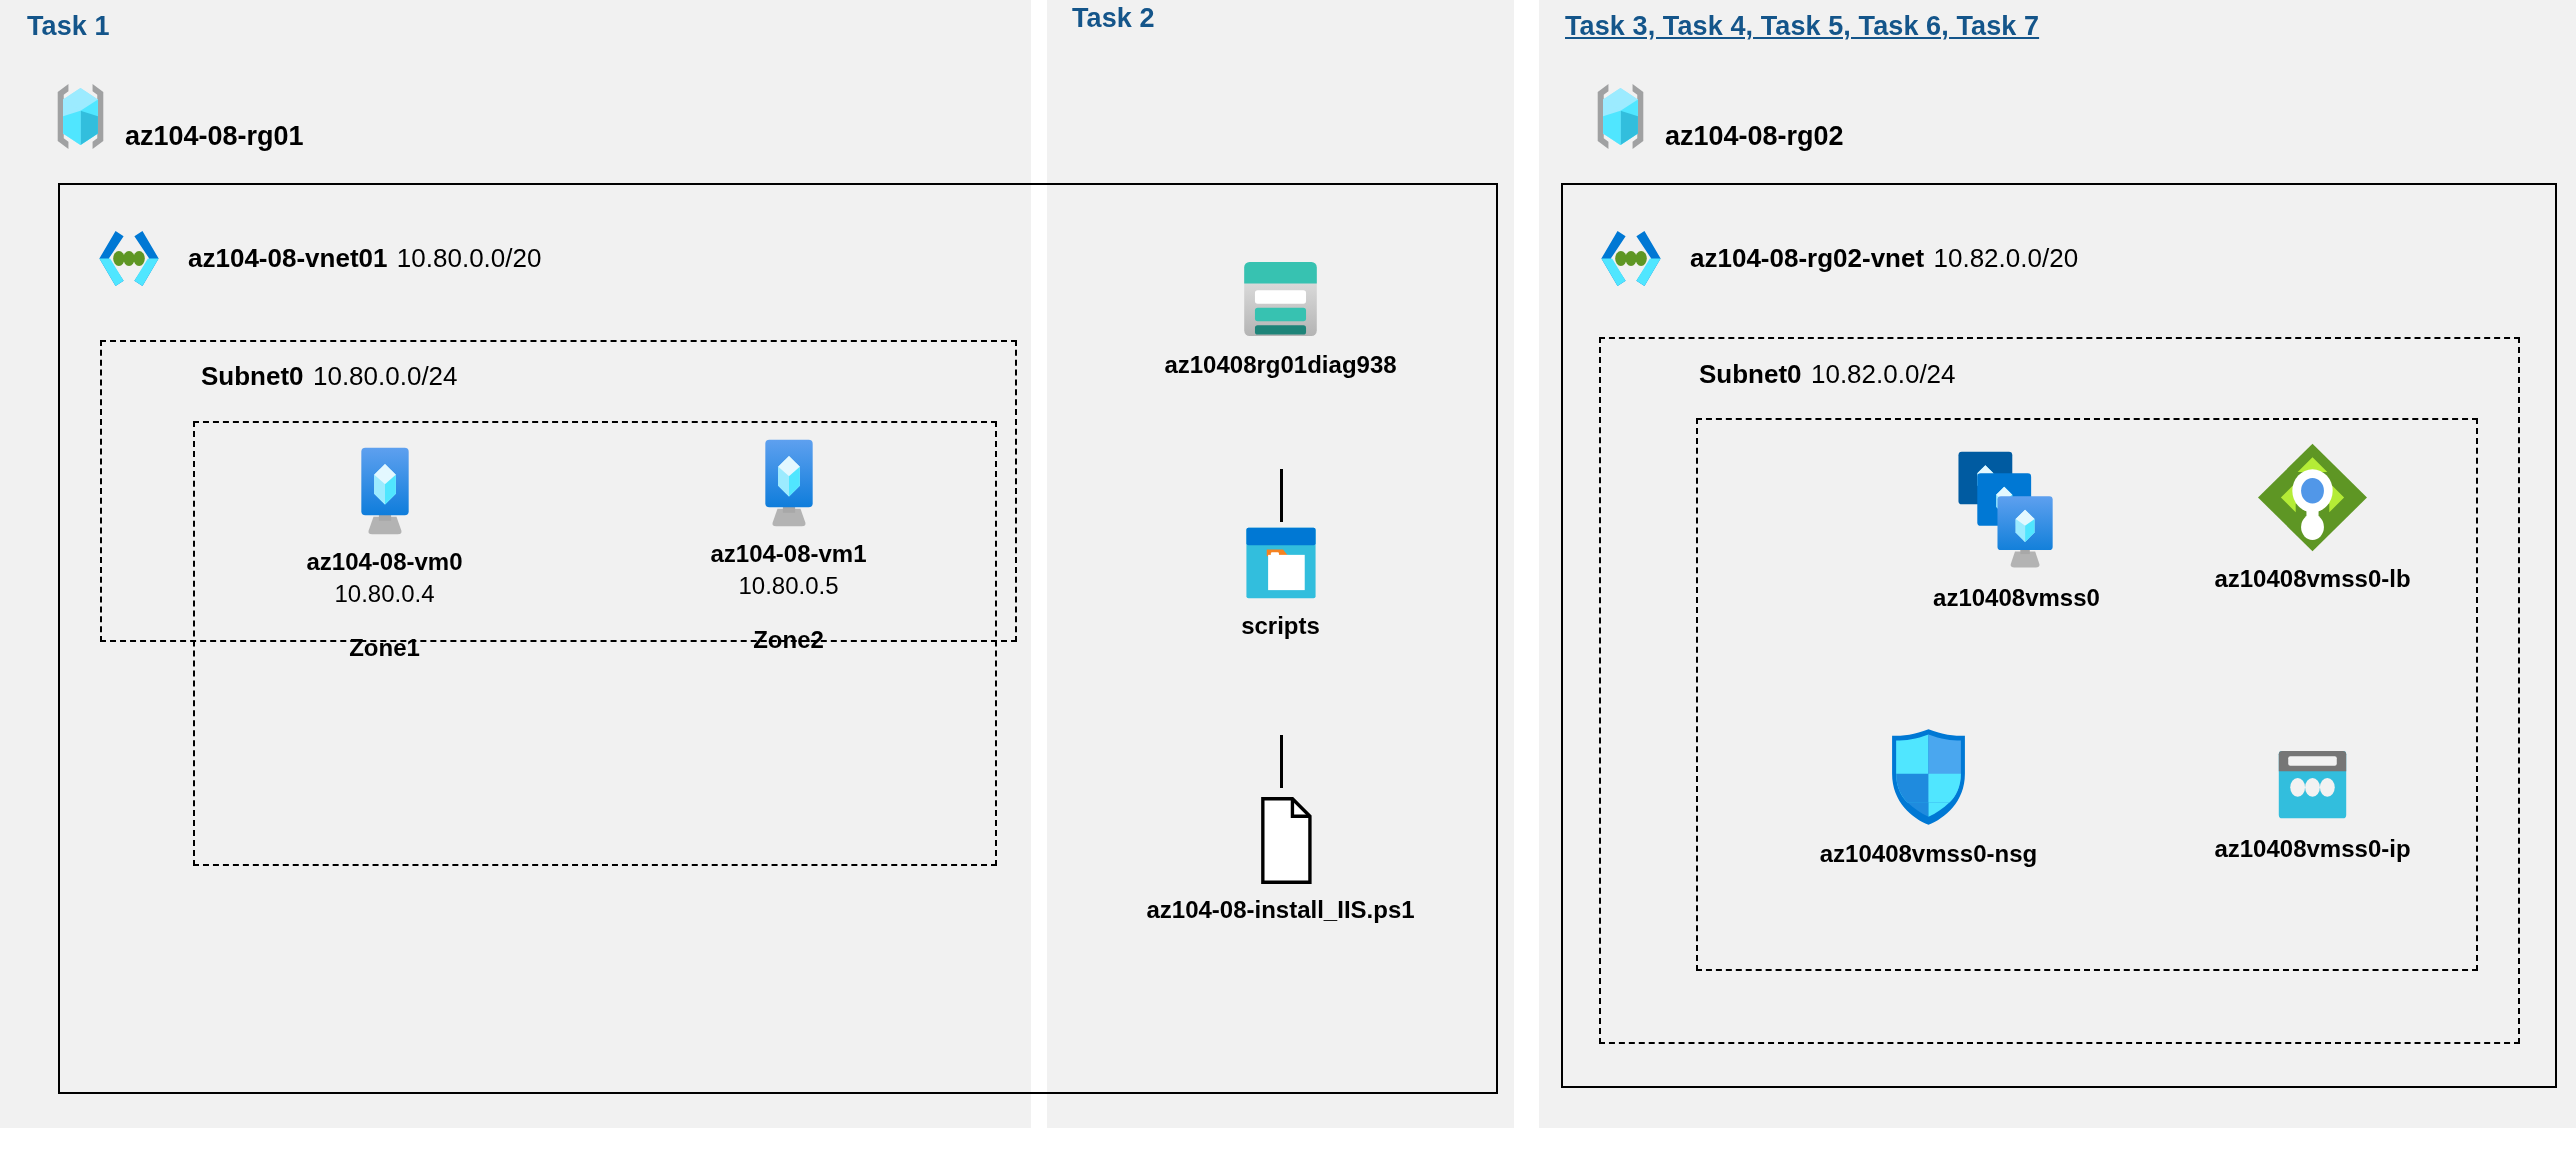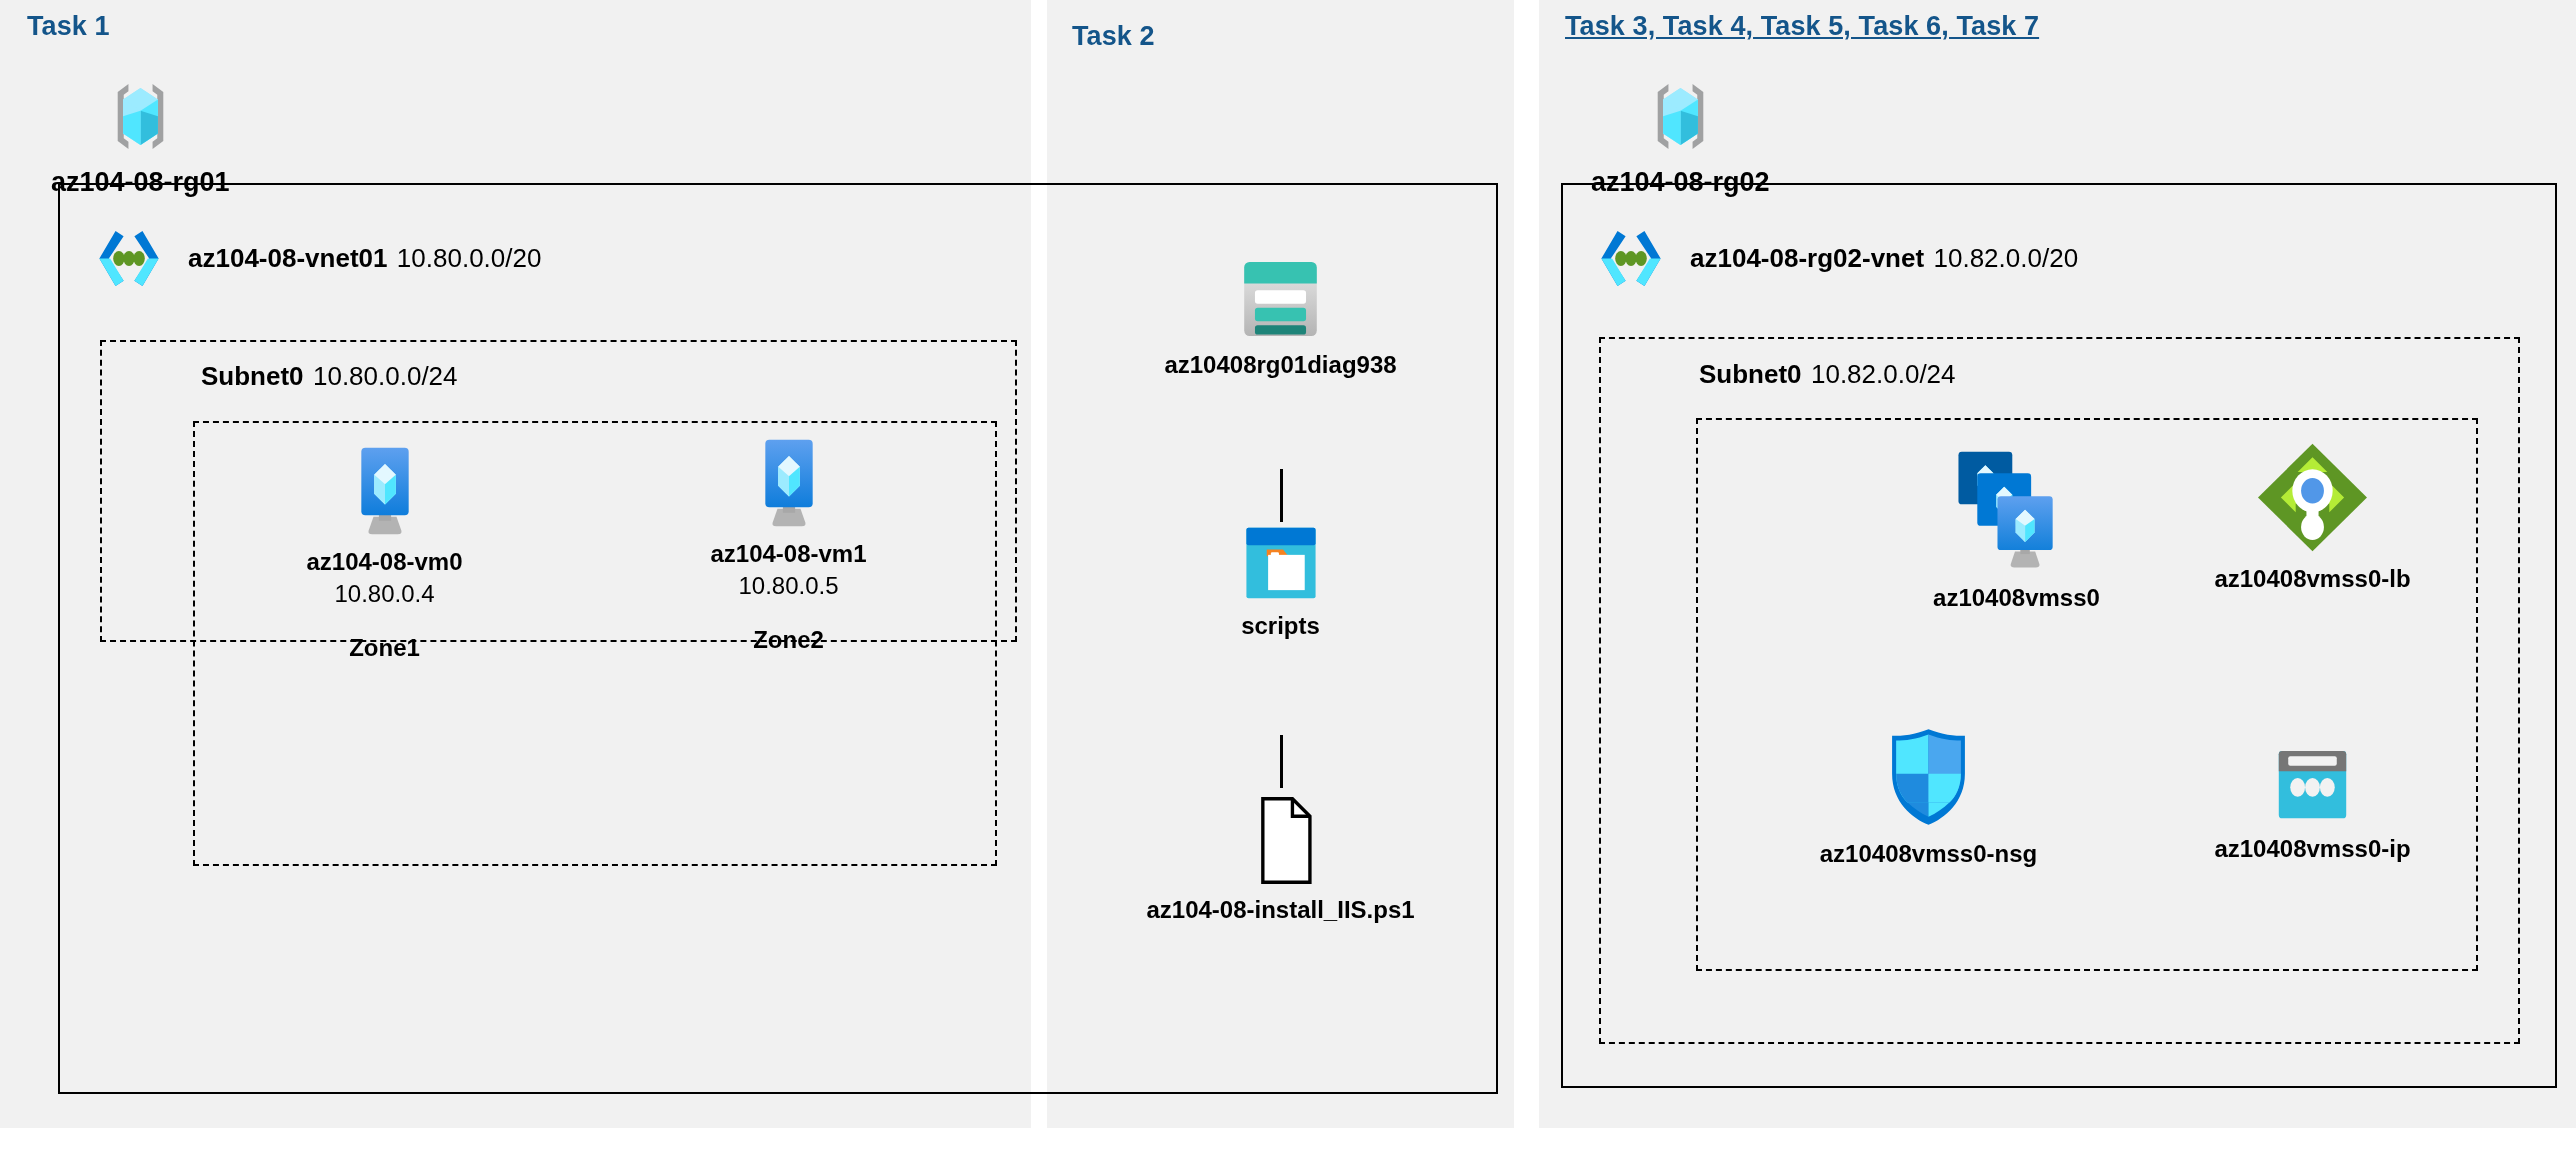--- a/index.html
+++ b/index.html
@@ -7,21 +7,21 @@
   body{font-family:"Liberation Sans",sans-serif;}
   #stage{position:relative;width:2576px;height:1128px;background:#ffffff;overflow:hidden;}
 
   .panel{position:absolute;background:#f1f1f1;}
 
   .task-header{position:absolute;color:#14558a;font-weight:bold;font-size:27px;letter-spacing:0.1px;white-space:nowrap;}
 
   .solid-box{position:absolute;border:2.7px solid #000000;background:transparent;box-sizing:border-box;}
   .dashed-box{position:absolute;border:2.7px dashed #000000;background:transparent;box-sizing:border-box;}
 
-  .rg-row{position:absolute;display:flex;align-items:center;gap:15px;flex-direction:column;}
+  .rg-row{position:absolute;display:flex;align-items:flex-end;gap:15px;}
   .rg-label{font-size:27px;font-weight:bold;color:#000;white-space:nowrap;}
 
   .vnet-row{position:absolute;display:flex;align-items:center;gap:24px;}
   .vnet-name{font-size:26px;font-weight:bold;color:#000;white-space:nowrap;}
   .vnet-cidr{font-size:26px;font-weight:normal;color:#000;white-space:nowrap;margin-left:9.4px;}
 
   .subnet-row{position:absolute;white-space:nowrap;}
   .subnet-name{font-size:26px;font-weight:bold;color:#000;}
   .subnet-cidr{font-size:26px;font-weight:normal;color:#000;margin-left:9.4px;}
 
@@ -38,21 +38,21 @@
 </head>
 <body>
 
 <div id="stage">
 
   <div class="panel" style="left:0px;top:0px;width:1031px;height:1146px;"></div>
   <div class="panel" style="left:1047px;top:0px;width:467px;height:1146px;"></div>
   <div class="panel" style="left:1539px;top:0px;width:1037px;height:1146px;"></div>
 
   <div class="task-header" style="left:27px;top:10.8px;">Task 1</div>
-  <div class="task-header" style="left:1072px;top:21px;">Task 2</div>
+  <div class="task-header" style="left:1072px;top:3px;">Task 2</div>
   <div class="task-header" style="left:1565px;top:10.8px;text-decoration:underline;">Task 3, Task 4, Task 5, Task 6, Task 7</div>
 
   <div class="rg-row" style="left:51px;top:81px;">
     <span>
       <svg width="59" height="71" viewBox="0 0 88 105">
         <path d="M26 4 L10 16 L10 89 L26 101 L26 90 L19 85 L19 20 L26 15 Z" fill="#a0a1a2"></path>
         <path d="M62 4 L78 16 L78 89 L62 101 L62 90 L69 85 L69 20 L62 15 Z" fill="#a0a1a2"></path>
         <path d="M44 10 L70 27 L70 78 L44 95 L18 78 L18 27 Z" fill="#9cebff"></path>
         <path d="M44 10 L70 27 L44 44 L18 27 Z" fill="#9cebff"></path>
         <path d="M44 44 L70 27 L70 78 L44 95 Z" fill="#50e6ff"></path>

